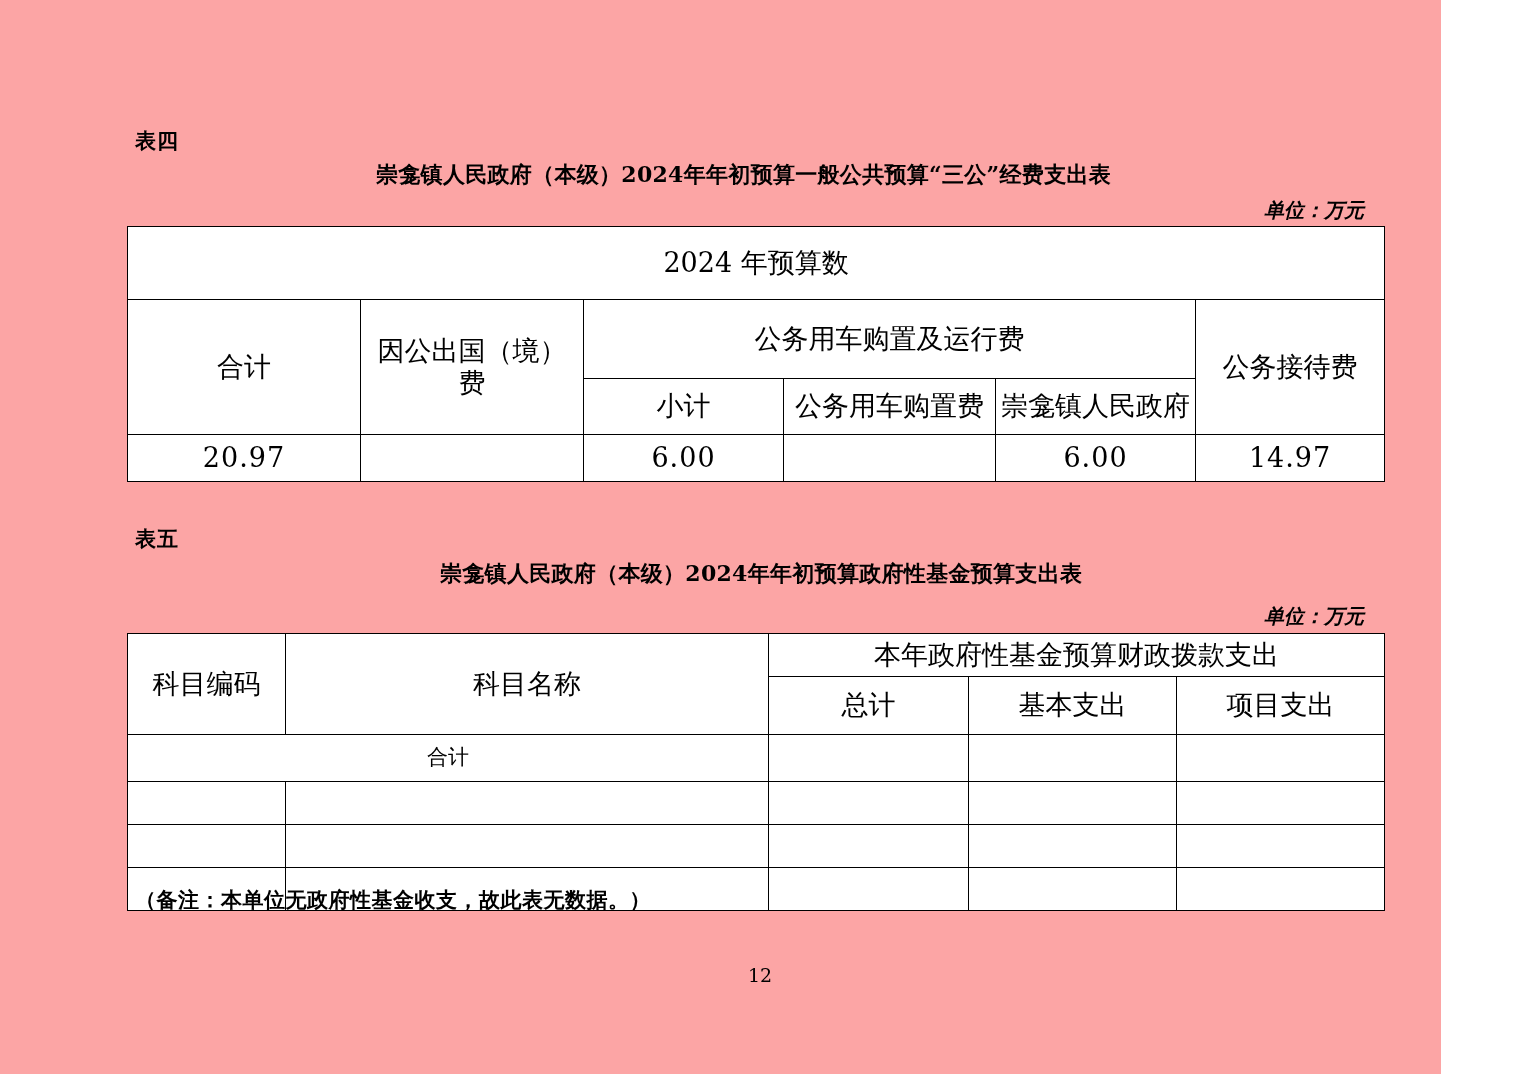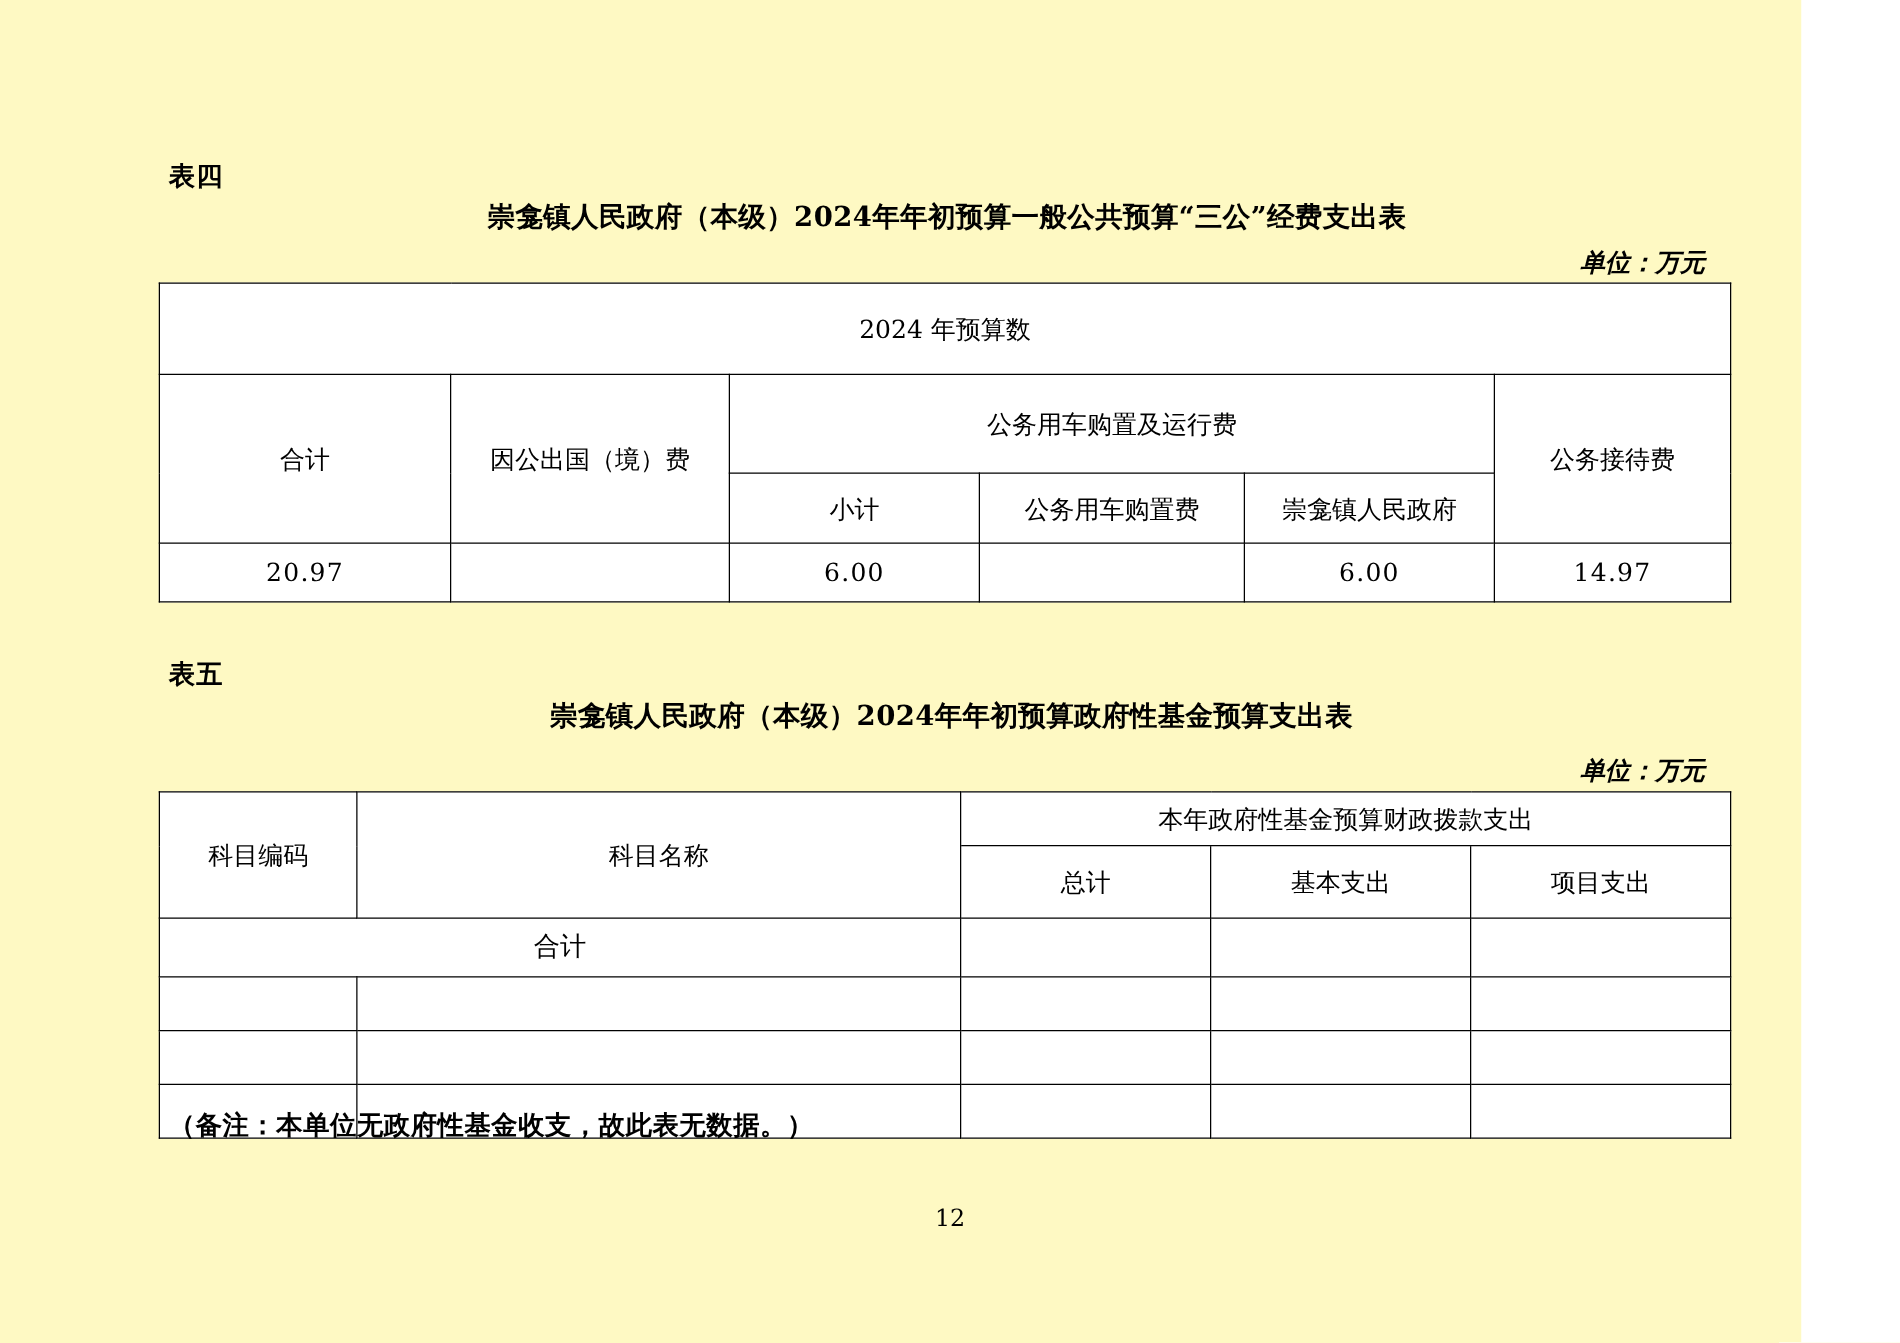--- a/index.html
+++ b/index.html
@@ -12,21 +12,21 @@
     width: 1520px;
     height: 1074px;
     font-family: "DejaVu Serif", "Liberation Serif", serif;
     color: #000000;
     -webkit-font-smoothing: antialiased;
   }
   .page {
     position: relative;
     width: 1441px;
     height: 1074px;
-    background: #fef9c3;
+    background: #fca5a5;
     overflow: hidden;
   }
 
   
   .sec-label {
     position: absolute;
     font-size: 21px;
     font-weight: 700;
     letter-spacing: 1px;
     line-height: 1;
@@ -67,21 +67,21 @@
   table.grid {
     position: absolute;
     border-collapse: collapse;
     table-layout: fixed;
     background: #ffffff;
   }
   table.grid td {
     border: 1px solid #000000;
     text-align: center;
     vertical-align: middle;
-    font-size: 20px;
+    font-size: 27px;
     font-family: "DejaVu Serif", "Liberation Serif", serif;
     padding: 0 4px;
     line-height: 1.2;
   }
   td.num {
     font-family: "Liberation Serif", "DejaVu Serif", serif;
     font-size: 21px;
     letter-spacing: 1px;
   }
   td.blank { }
@@ -97,21 +97,21 @@
   #table-five { left: 127px; top: 633px; width: 1257px; }
   #table-five td { height: 42px; }
 </style>
 </head>
 <body>
 
 <div class="page">
 
   <div class="sec-label" style="left:135px; top:130px;">表四</div>
 
-  <div class="doc-title" style="left:390px; top:163px;">崇龛镇人民政府（本级）2024年年初预算一般公共预算“三公”经费支出表</div>
+  <div class="doc-title" style="left:376px; top:163px;">崇龛镇人民政府（本级）2024年年初预算一般公共预算“三公”经费支出表</div>
 
   <div class="unit-line" style="left:1264px; top:200px;">单位：万元</div>
 
   <table class="grid" id="table-four">
     <colgroup>
       <col style="width:233px">
       <col style="width:223px">
       <col style="width:200px">
       <col style="width:212px">
       <col style="width:200px">

